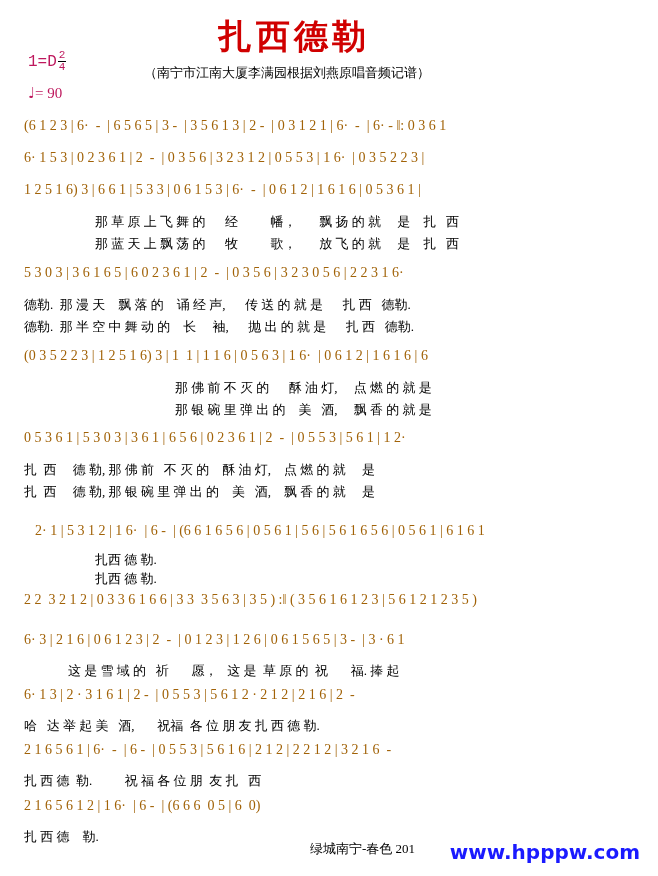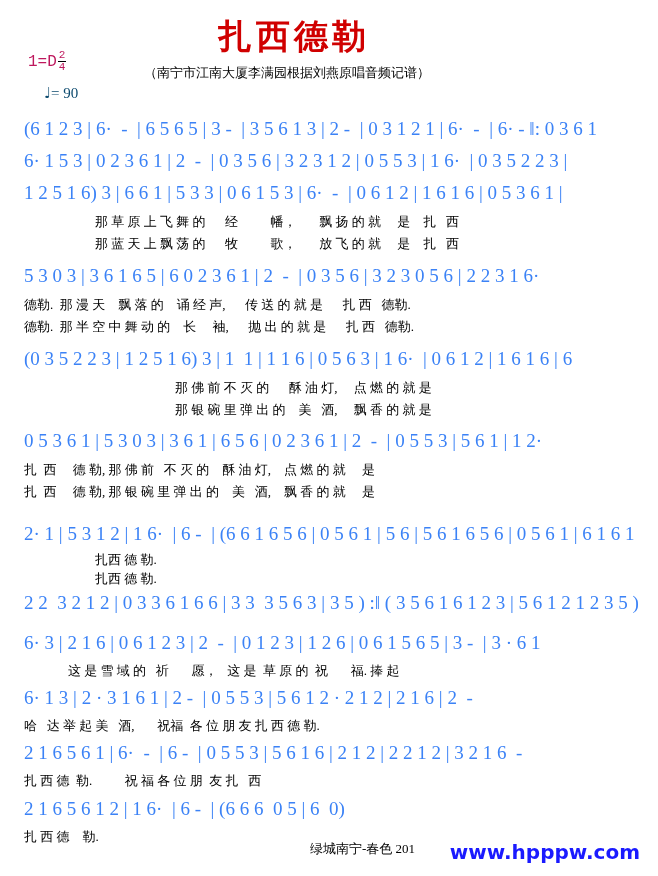--- a/index.html
+++ b/index.html
@@ -23,33 +23,33 @@
     font-size:13px;color:#000;
   }
   .key-sig{
     position:absolute;top:50px;left:28px;font-size:16px;color:#be185d;
     font-family:Liberation Mono, monospace;
   }
   .key-sig .frac{display:inline-block;vertical-align:middle;font-size:11px;line-height:1.0;text-align:center;margin-left:1px;}
   .key-sig .frac span{display:block;}
   .key-sig .frac span.num{border-bottom:1px solid #000;padding:0 1px;}
   .tempo{
-    position:absolute;top:84px;left:28px;font-size:15px;color:#0c4a6e;margin-left:16px;
+    position:absolute;top:84px;left:28px;font-size:15px;color:#be185d;
   }
   .tempo .note{font-family:"DejaVu Sans",sans-serif;font-size:15px;}
   .credits{
     position:absolute;top:58px;right:34px;text-align:left;font-size:14px;line-height:1.9;color:#000;
   }
   .credits div span.name{letter-spacing:3px;}
 
   
   .line{
     position:absolute;left:24px;width:612px;
     font-family:"Liberation Serif",serif;
-    font-size:19px;color:#3b82f6;white-space:pre;letter-spacing:0px;
+    font-size:14px;color:#a16207;white-space:pre;letter-spacing:0px;
   }
   .lyric{
     position:absolute;left:24px;width:612px;
     font-size:13px;color:#000;white-space:pre;letter-spacing:0px;
   }
   .lyric.ind1{left:95px;}
   .lyric.ind2{left:175px;}
 
   
   .footer-left{
@@ -88,21 +88,21 @@
   <div class="lyric" style="top:296px;">德勒.  那 漫 天    飘 落 的    诵 经 声,      传 送 的 就 是      扎 西   德勒.</div>
 
   <div class="line" style="top:348px;">(0 3 5 2 2 3 | 1 2 5 1 6) 3 | 1  1 | 1 1 6 | 0 5 6 3 | 1 6·  | 0 6 1 2 | 1 6 1 6 | 6</div>
   <div class="lyric ind2" style="top:379px;">那 佛 前 不 灭 的      酥 油 灯,     点 燃 的 就 是</div>
   <div class="lyric ind2" style="top:401px;">那 银 碗 里 弹 出 的    美   酒,     飘 香 的 就 是</div>
 
   <div class="line" style="top:430px;">0 5 3 6 1 | 5 3 0 3 | 3 6 1 | 6 5 6 | 0 2 3 6 1 | 2  -  | 0 5 5 3 | 5 6 1 | 1 2·</div>
   <div class="lyric" style="top:461px;">扎  西     德 勒, 那 佛 前   不 灭 的    酥 油 灯,    点 燃 的 就     是</div>
   <div class="lyric" style="top:483px;">扎  西     德 勒, 那 银 碗 里 弹 出 的    美   酒,    飘 香 的 就     是</div>
 
-  <div class="line" style="top:523px;">2· 1 | 5 3 1 2 | 1 6·  | 6 -  | (6 6 1 6 5 6 | 0 5 6 1 | 5 6 | 5 6 1 6 5 6 | 0 5 6 1 | 6 1 6 1</div>
+  <div class="line" style="top:523px;margin-left:11px;">2· 1 | 5 3 1 2 | 1 6·  | 6 -  | (6 6 1 6 5 6 | 0 5 6 1 | 5 6 | 5 6 1 6 5 6 | 0 5 6 1 | 6 1 6 1</div>
   <div class="lyric ind1" style="top:551px;">扎西 德 勒.</div>
   <div class="lyric ind1" style="top:570px;">扎西 德 勒.</div>
 
   <div class="line" style="top:592px;">2 2  3 2 1 2 | 0 3 3 6 1 6 6 | 3 3  3 5 6 3 | 3 5 ) :‖ ( 3 5 6 1 6 1 2 3 | 5 6 1 2 1 2 3 5 )</div>
 
   <div class="line" style="top:632px;">6· 3 | 2 1 6 | 0 6 1 2 3 | 2  -  | 0 1 2 3 | 1 2 6 | 0 6 1 5 6 5 | 3 -  | 3 · 6 1</div>
   <div class="lyric" style="top:662px;margin-left:44px;">这 是 雪 域 的   祈       愿，   这 是  草 原 的  祝       福. 捧 起</div>
 
   <div class="line" style="top:687px;">6· 1 3 | 2 · 3 1 6 1 | 2 -  | 0 5 5 3 | 5 6 1 2 · 2 1 2 | 2 1 6 | 2  -</div>
   <div class="lyric" style="top:717px;">哈   达 举 起 美   酒,       祝福  各 位 朋 友 扎 西 德 勒.</div>

